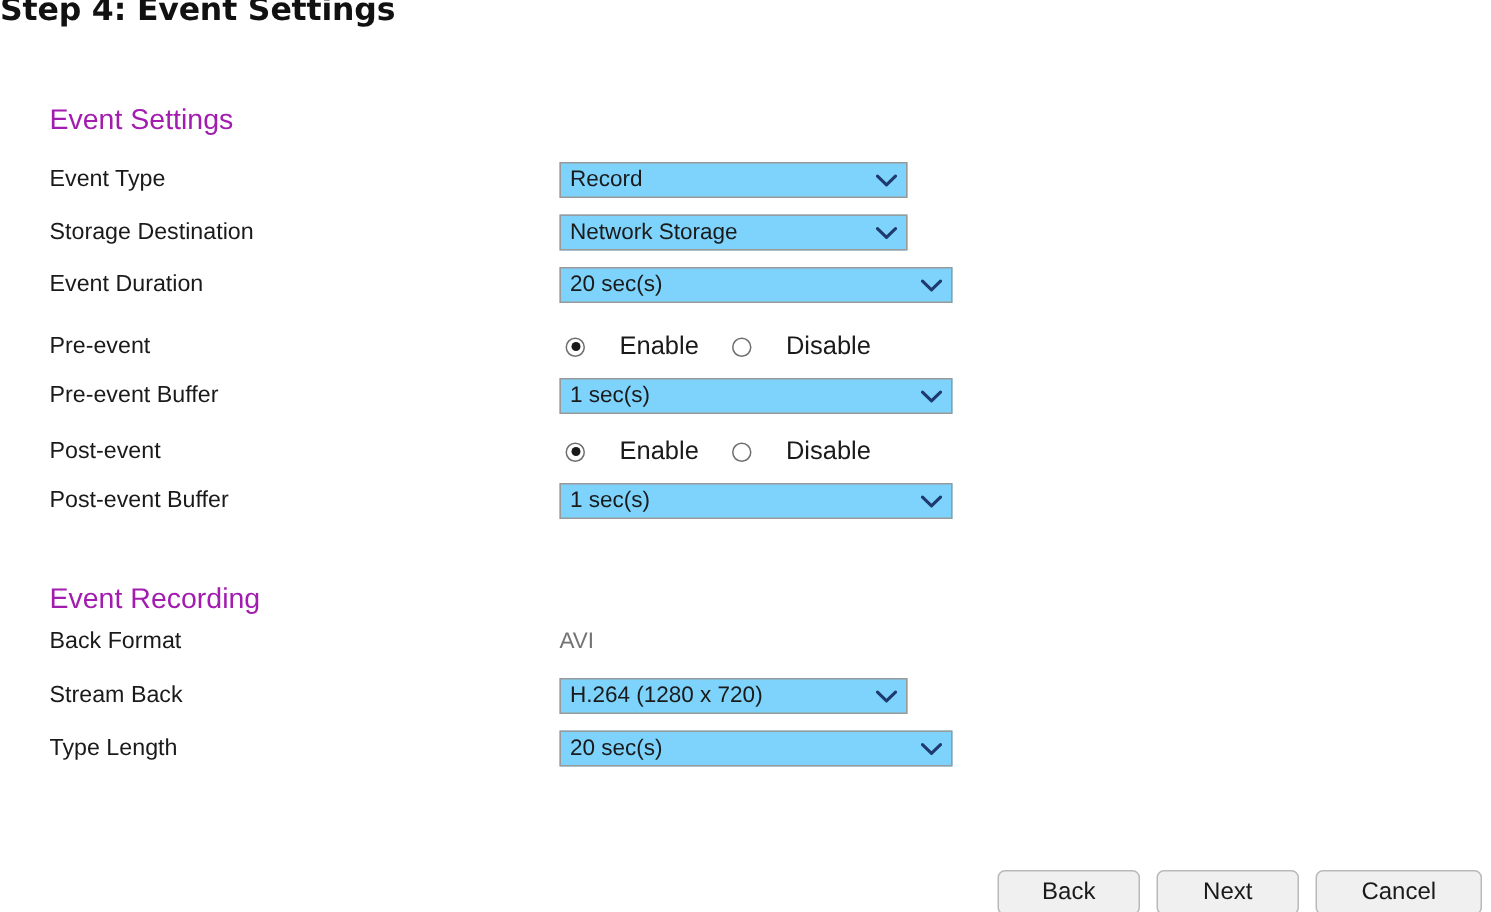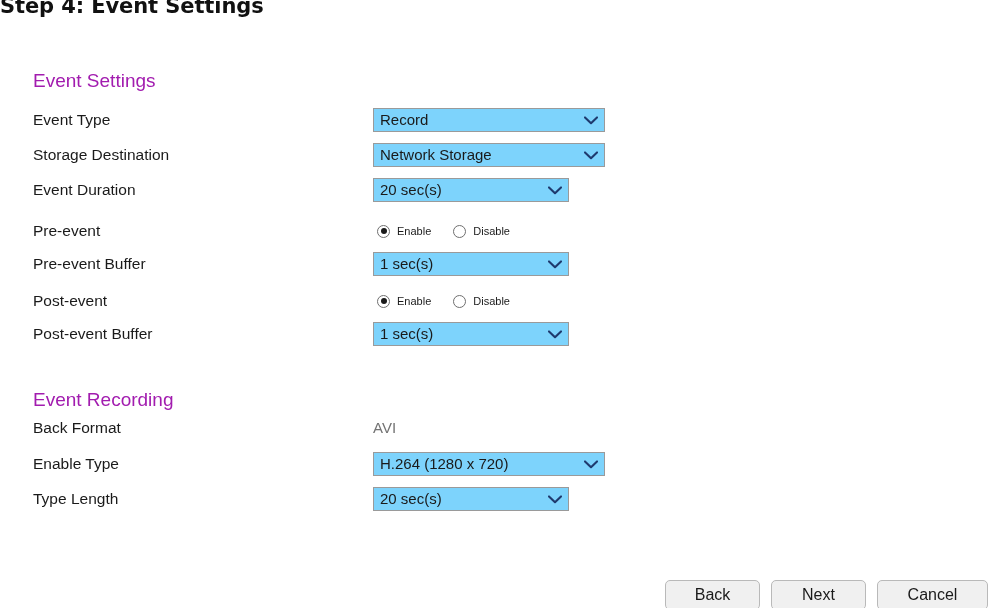--- a/index.html
+++ b/index.html
@@ -90,21 +90,21 @@
     width: 18px;
     height: 22px;
     display: flex;
     align-items: center;
     justify-content: center;
     margin-left: 4px;
   }
   .select-box .chev svg { display: block; }
 
   .w-232 { width: 232px; }
-  .w-236 { width: 196px; }
+  .w-236 { width: 262px; }
 
   
   .static-value {
     position: absolute;
     left: 373px;
     top: 2px;
     font-size: 15px;
     color: #737373;
     white-space: nowrap;
     line-height: 20px;
@@ -141,22 +141,22 @@
     left: 50%;
     top: 50%;
     width: 6px;
     height: 6px;
     margin-left: -3px;
     margin-top: -3px;
     border-radius: 50%;
     background: #1a1a1a;
   }
   .radio-label {
-    margin-left: 7px;
-    font-size: 11px;
+    margin-left: 23px;
+    font-size: 17px;
     color: #1a1a1a;
     white-space: nowrap;
     line-height: 20px;
   }
 
   
   .btn {
     position: absolute;
     top: 580px;
     height: 30px;
@@ -272,21 +272,21 @@
   </div>
 
   <div class="section-header" style="top:389px;">Event Recording</div>
 
   <div class="row" style="top:416px;">
     <div class="row-label">Back Format</div>
     <div class="static-value">AVI</div>
   </div>
 
   <div class="row" style="top:452px;">
-    <div class="row-label">Enable Type</div>
+    <div class="row-label">Stream Back</div>
     <div class="select-box w-232">
       <span class="sel-value">H.264 (1280 x 720)</span>
       <span class="chev">
         <svg width="14" height="9" viewBox="0 0 14 9">
             <path d="M1 1.4 L7 7.2 L13 1.4" fill="none" stroke="#1f3a6e" stroke-width="2.1" stroke-linecap="round" stroke-linejoin="round"></path>
           </svg>
       </span>
     </div>
   </div>
 

